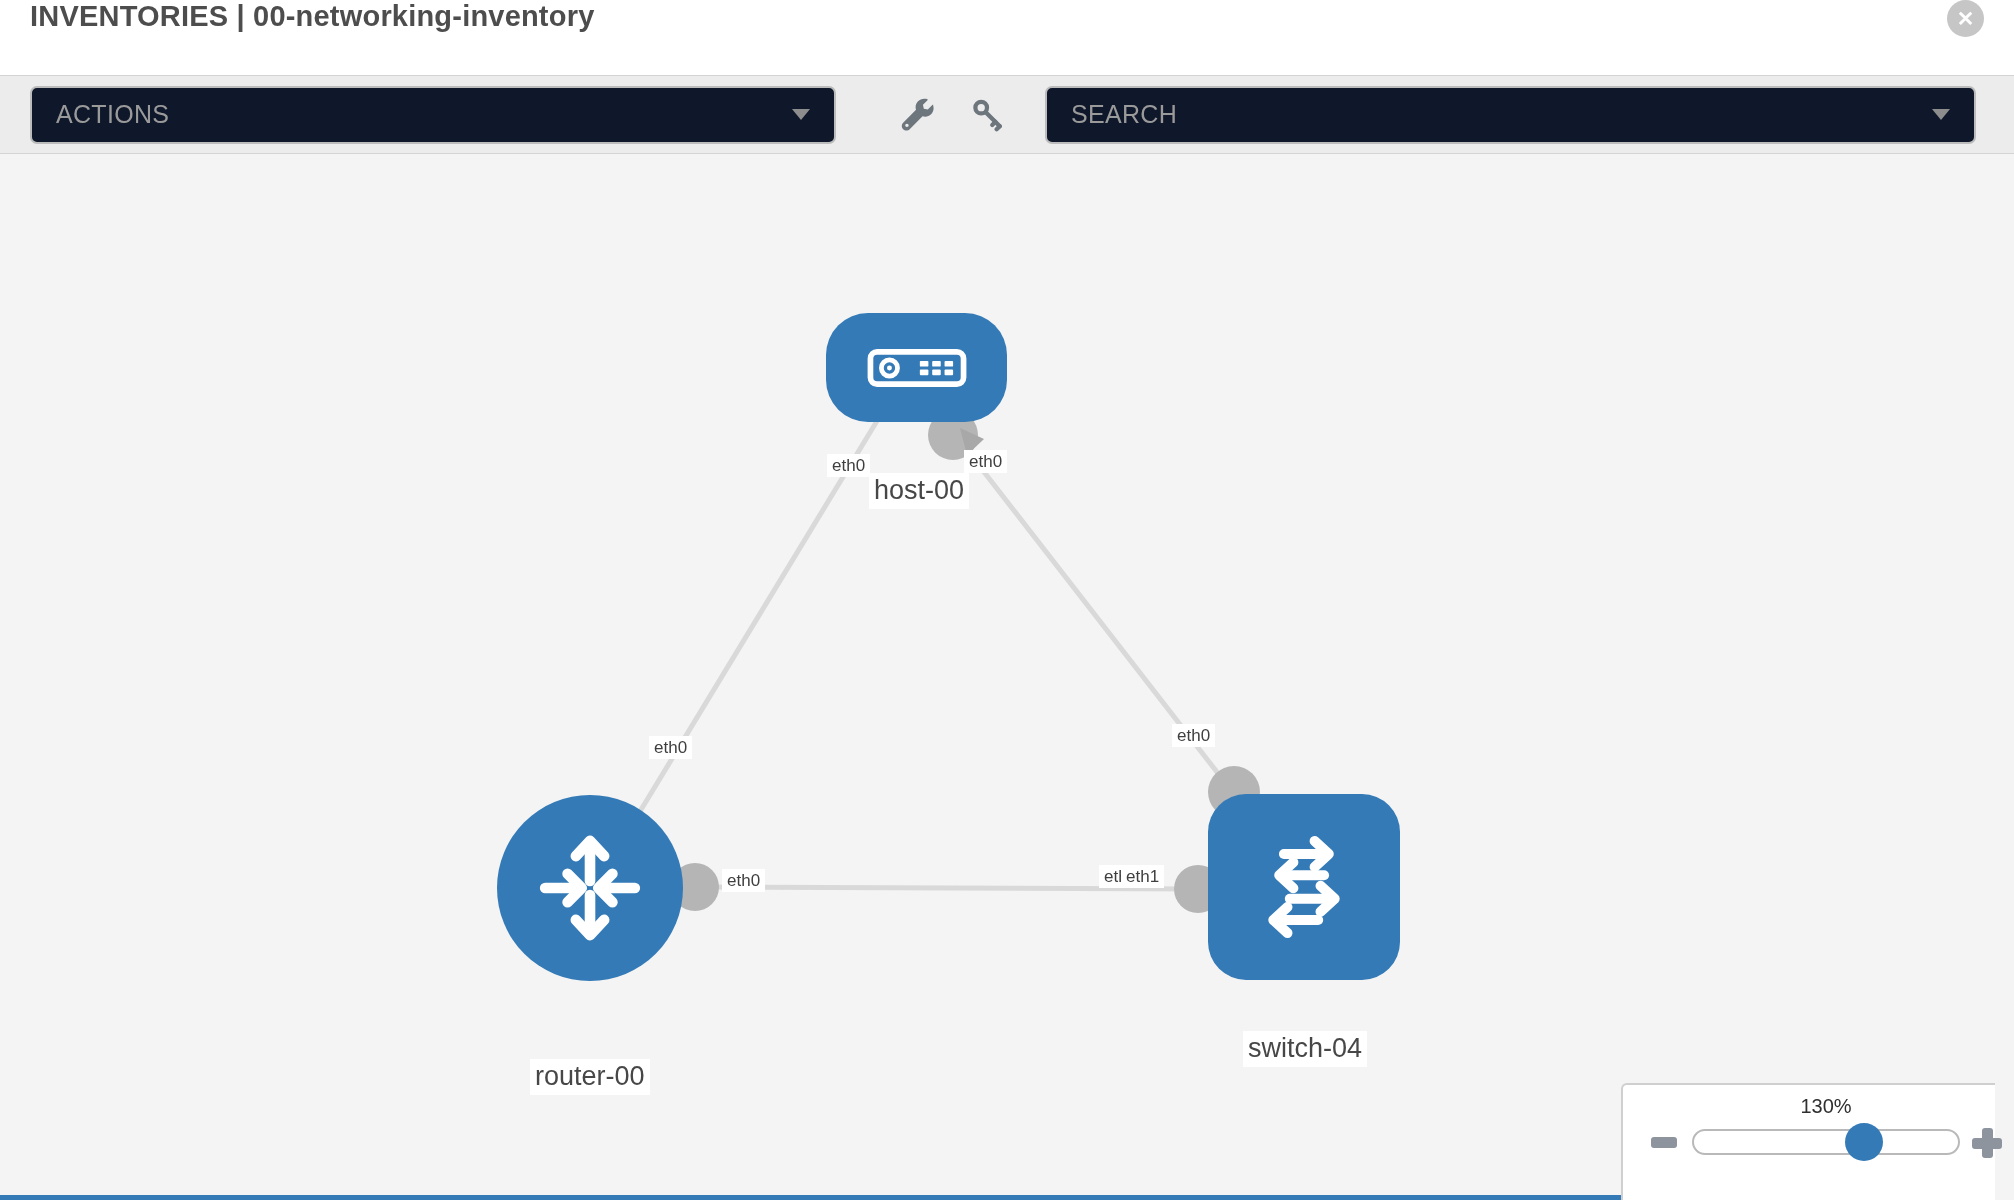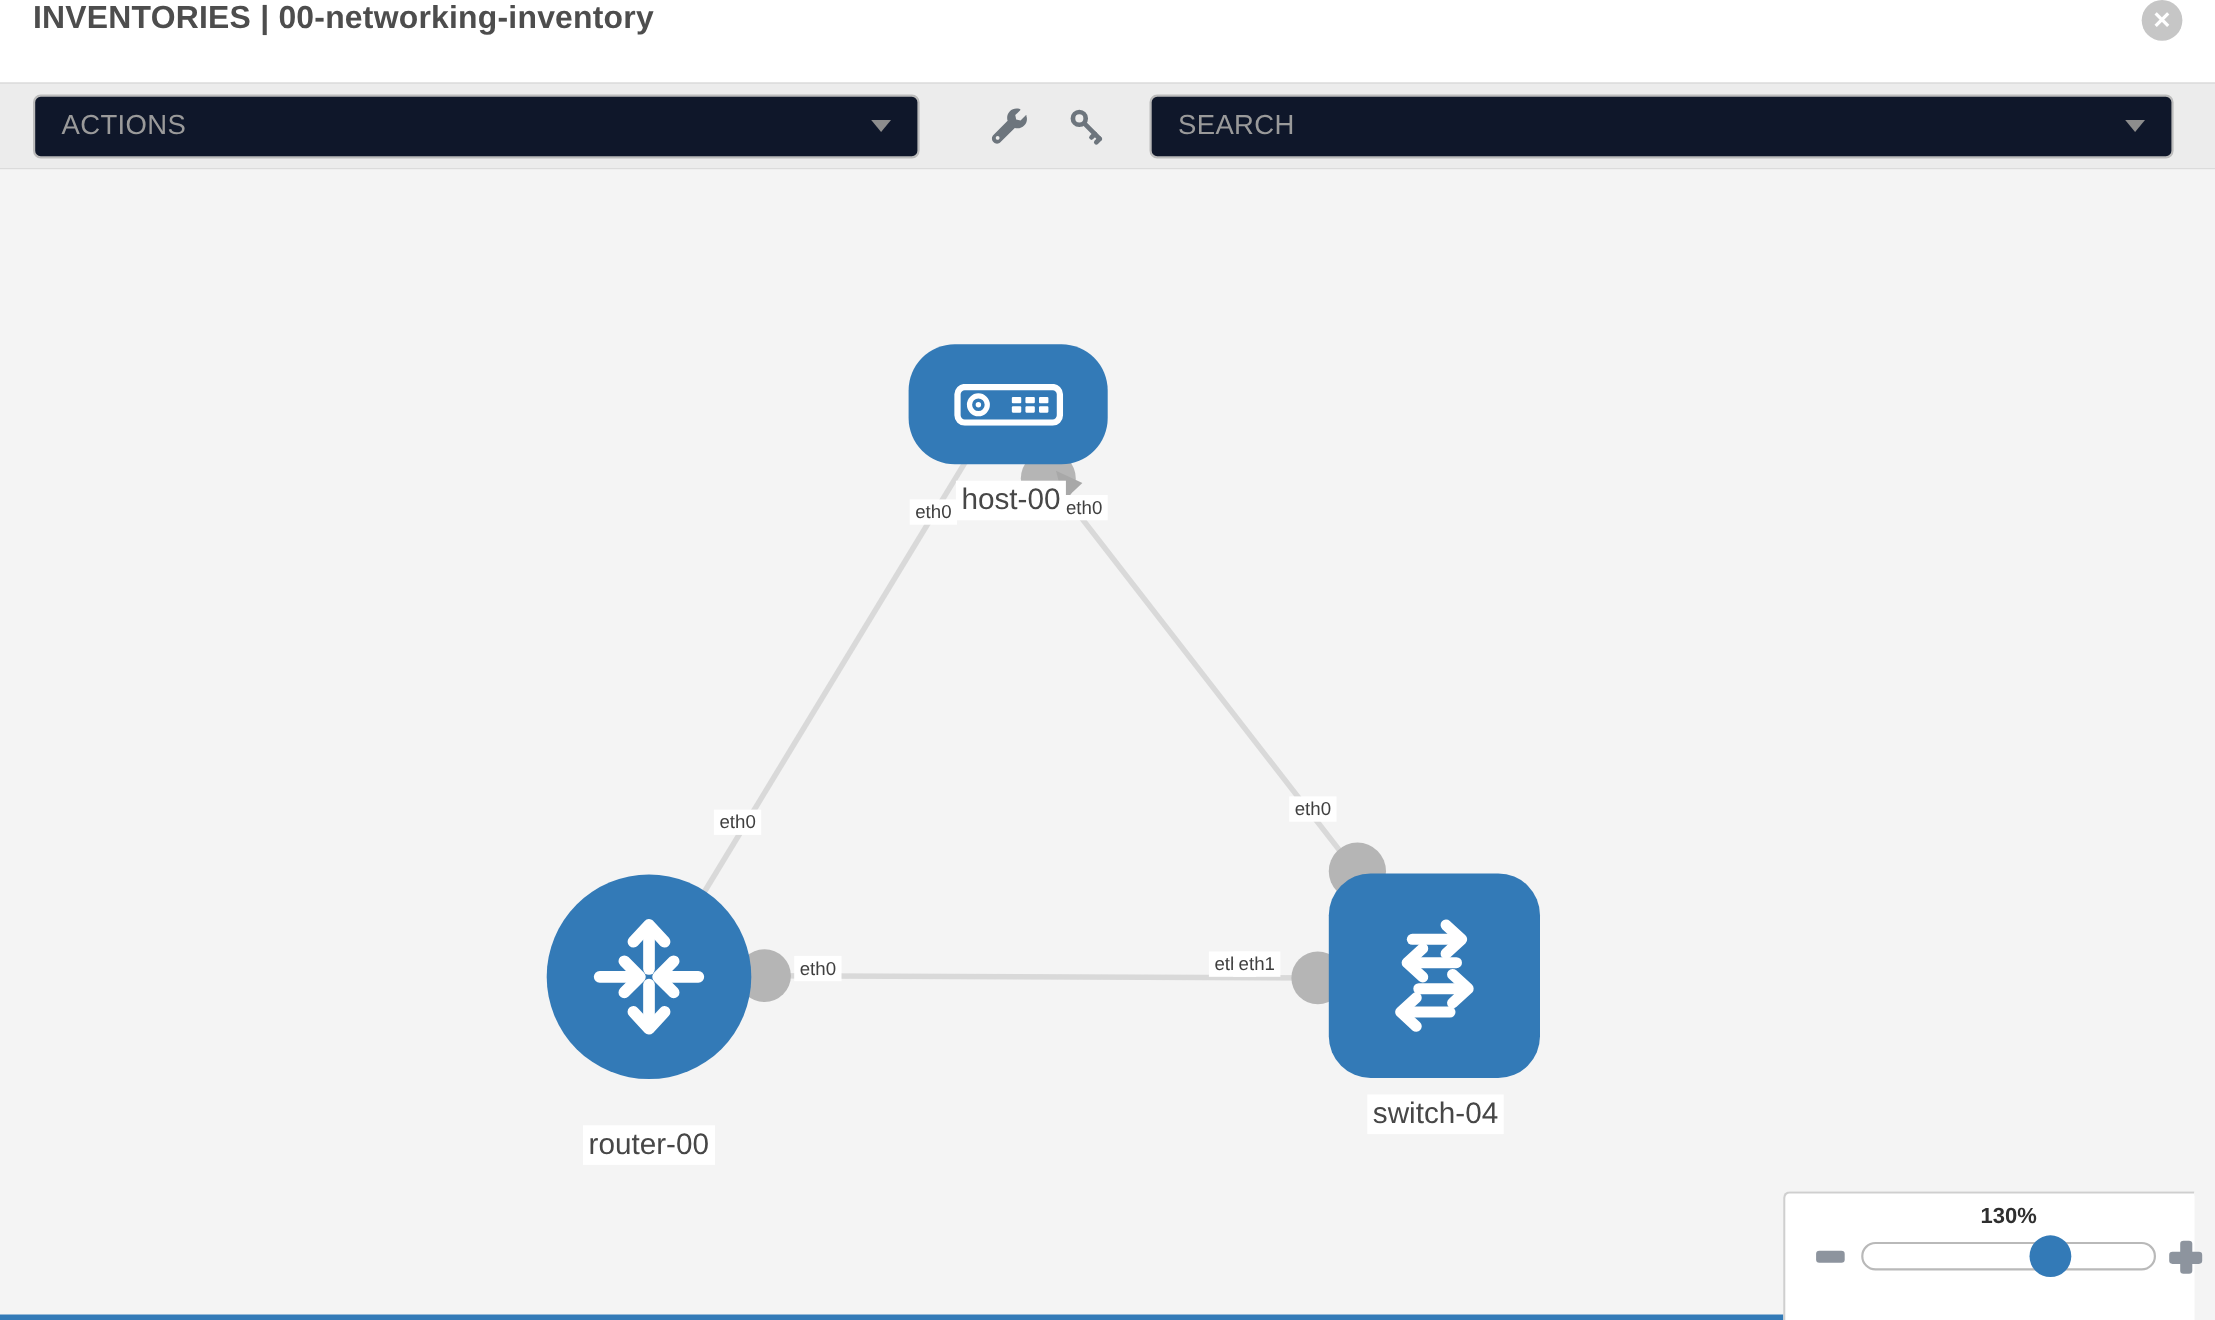--- a/index.html
+++ b/index.html
@@ -37,27 +37,27 @@
   .net-svg { position:absolute; left:0; top:0; }
 
   .node { position:absolute; background:var(--accent_blue,#337ab7);
           display:flex; align-items:center; justify-content:center; cursor:pointer; }
   .node-host   { left:826px;  top:159px; width:181px; height:109px; border-radius:42px; }
   .node-router { left:497px;  top:641px; width:186px; height:186px; border-radius:50%; }
   .node-switch { left:1208px; top:640px; width:192px; height:186px; border-radius:38px; }
 
   .chip { position:absolute; background:#fff; color:#474747; padding:1px 5px;
           white-space:nowrap; line-height:1.25; }
-  .node-label { font-size:27px; }
+  .node-label { font-size:27px;margin-top:36px; }
   .port-label { font-size:17px; color:#3f3f3f; }
 
   
   .zoom-panel { position:absolute; left:1621px; top:929px; width:374px; height:117px;
                 background:#fff; border-top:2px solid #cfcfcf; border-left:2px solid #cfcfcf;
-                border-radius:6px 0 0 0;font-weight:bold; }
+                border-radius:6px 0 0 0; }
   .zoom-level { position:absolute; left:69px; top:10px; width:268px; text-align:center;
                 font-size:20px; color:#2f2f2f; }
   .zoom-minus { position:absolute; left:28px; top:52px; width:26px; height:11px;
                 background:#8d949e; border-radius:3px; cursor:pointer; }
   .zoom-track { position:absolute; left:69px; top:44px; width:268px; height:26px;
                 background:#fff; border:2px solid #b9b9b9; border-radius:14px; cursor:pointer; }
   .zoom-knob  { position:absolute; left:222px; top:38px; width:38px; height:38px;
                 border-radius:50%; background:var(--accent_blue,#337ab7); cursor:pointer; }
   .zoom-plus  { position:absolute; left:347px; top:41px; width:34px; height:34px; cursor:pointer; }
   .zoom-plus .h { position:absolute; left:2px;  top:12px; width:30px; height:11px;

